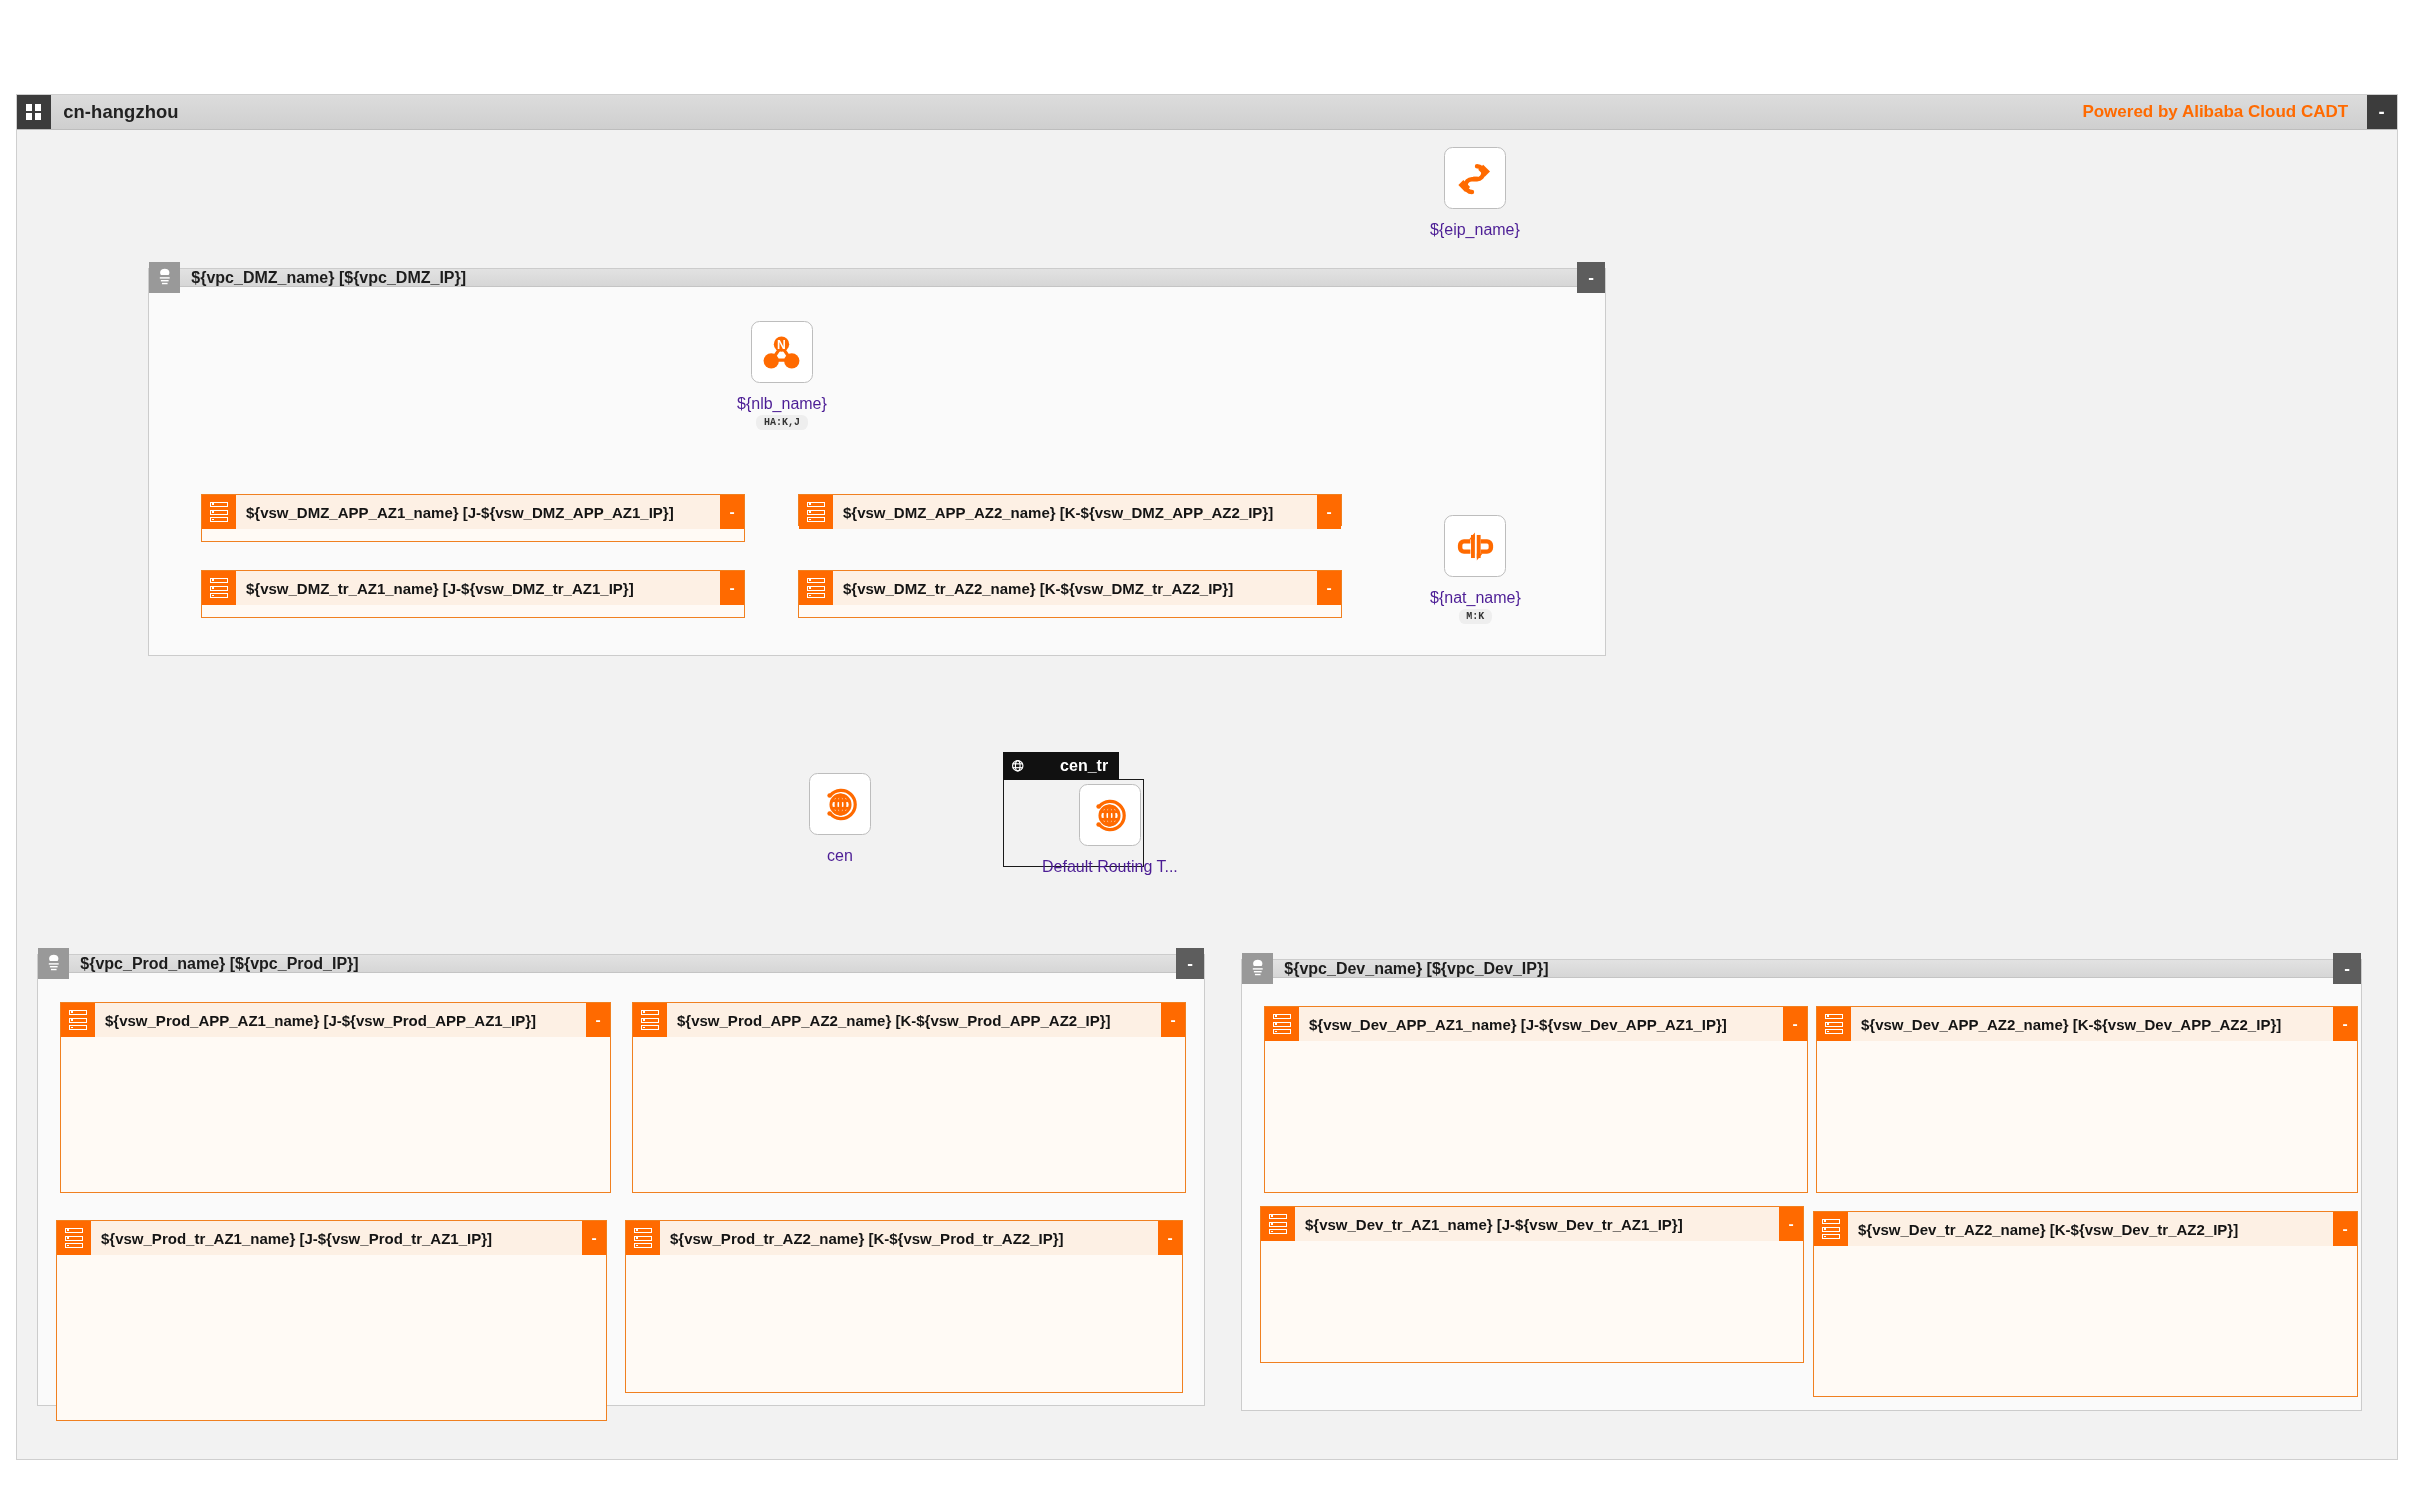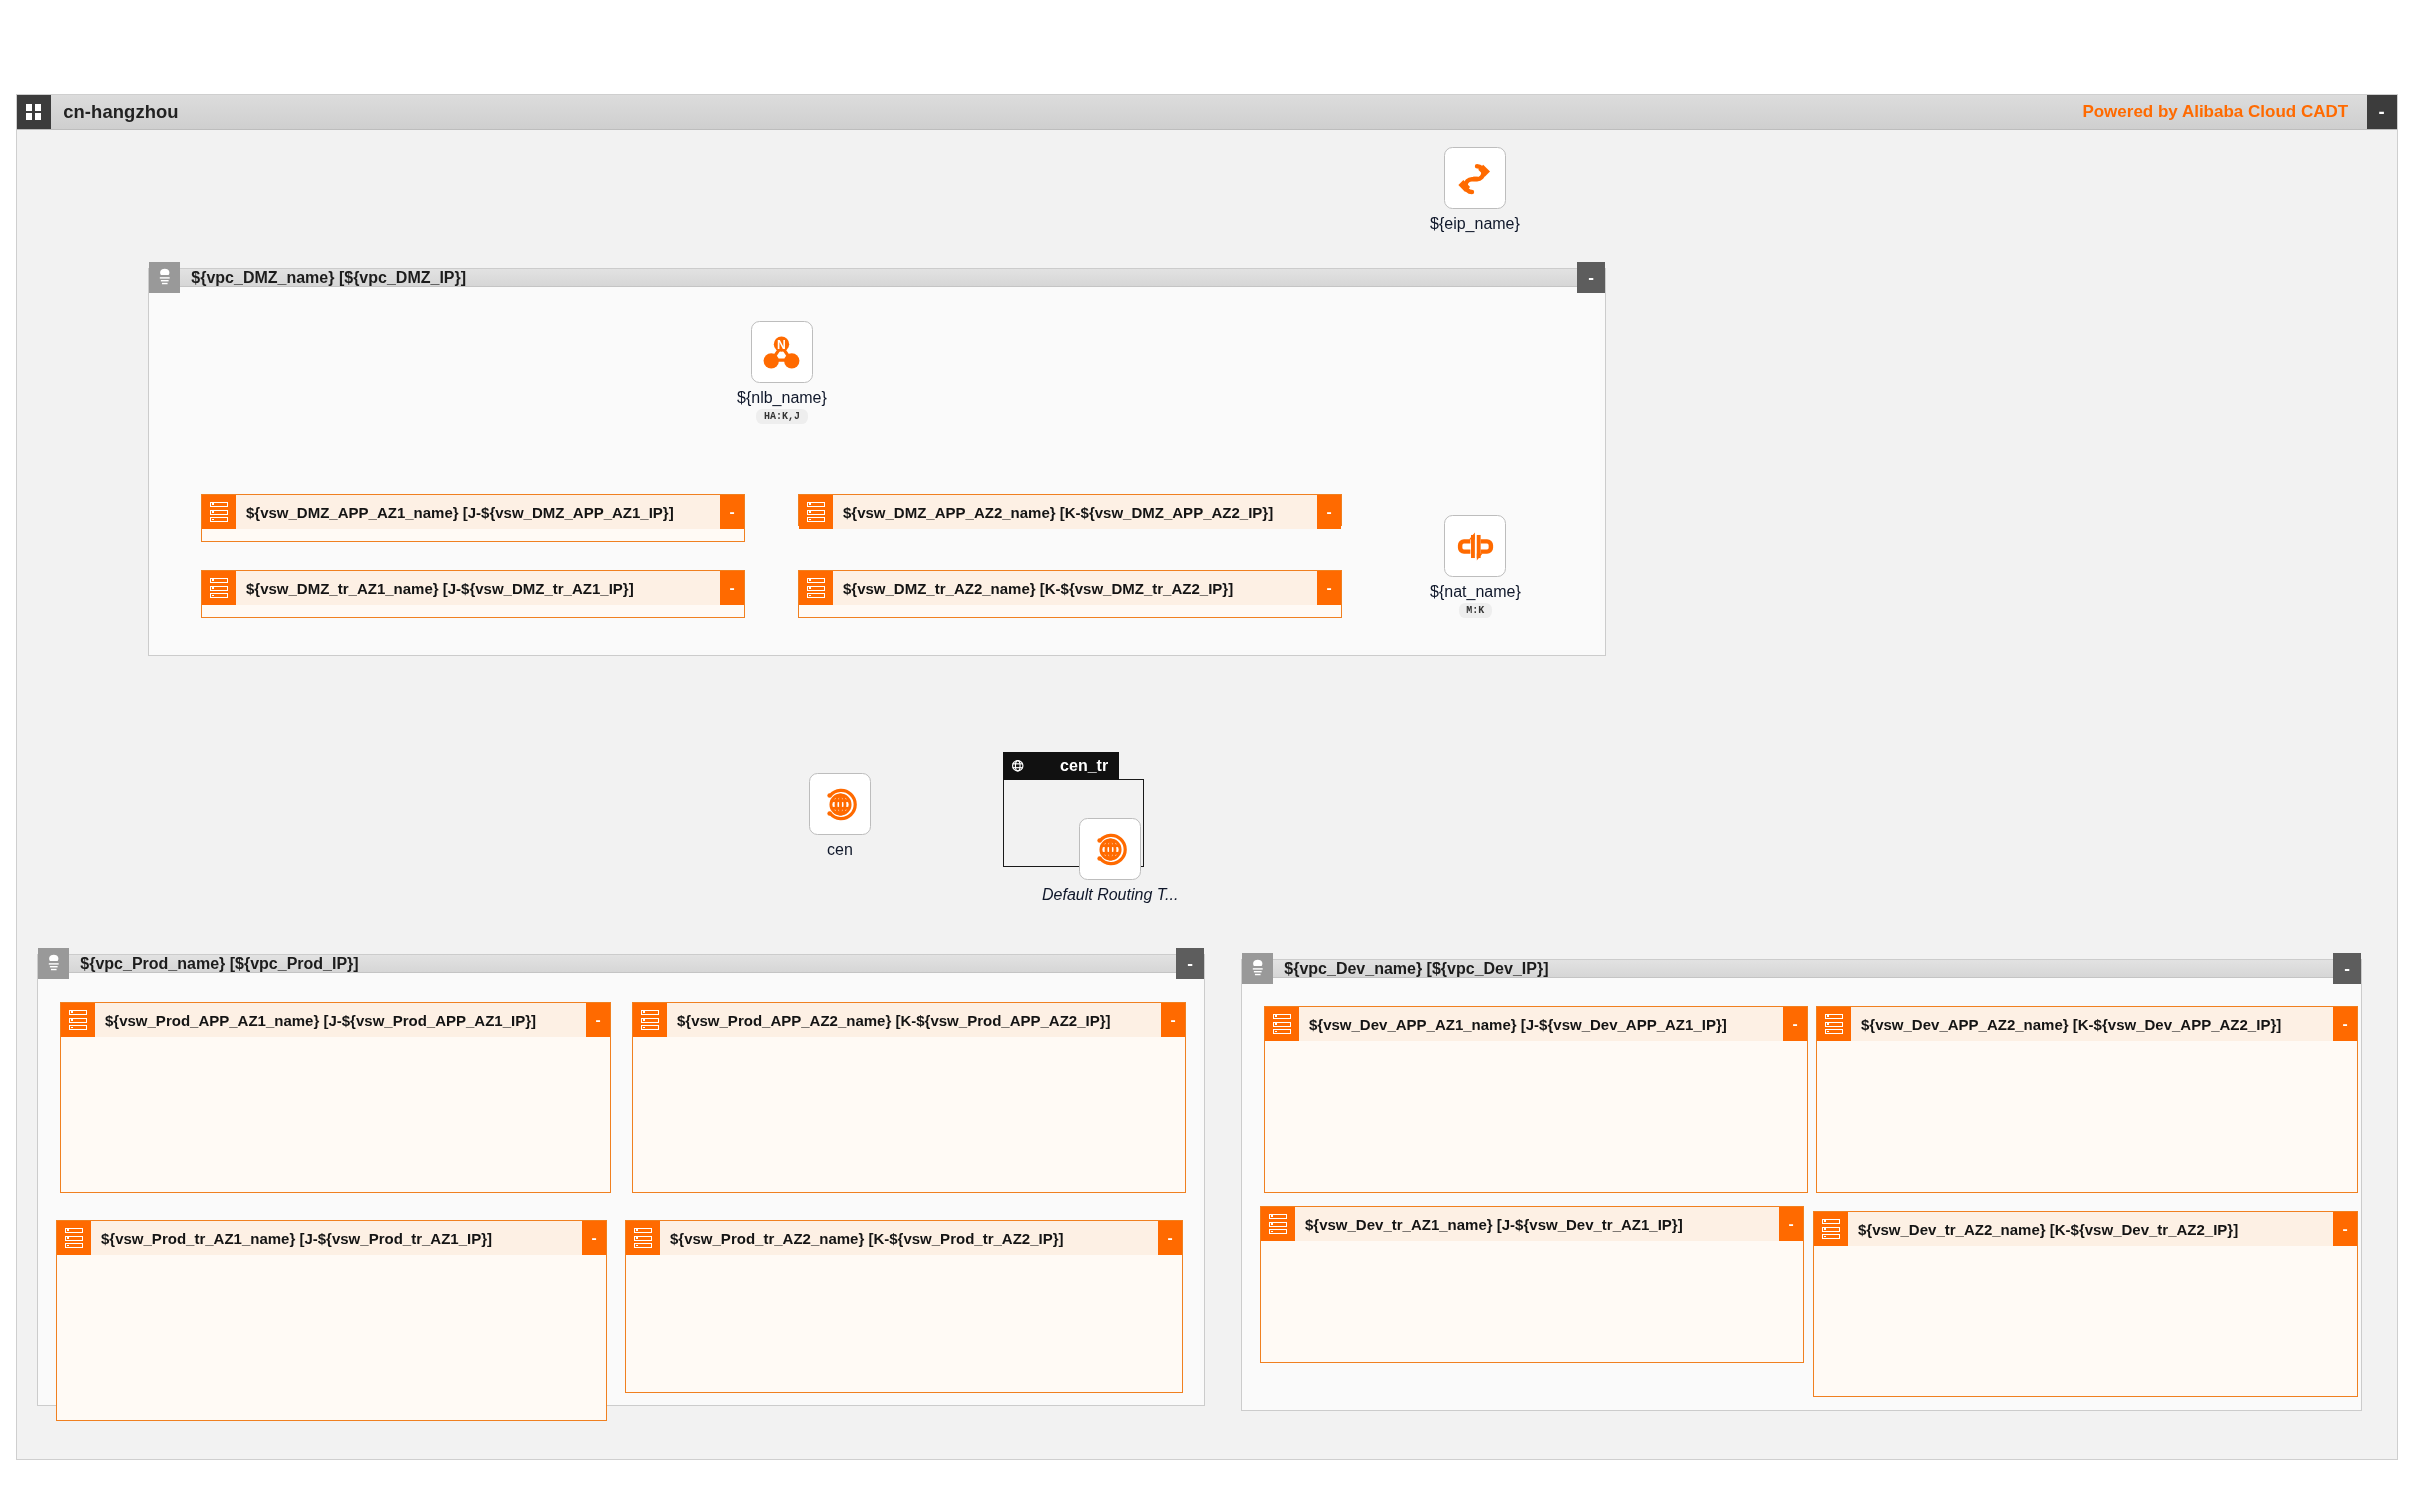--- a/index.html
+++ b/index.html
@@ -44,21 +44,21 @@
     display:flex;align-items:center;justify-content:center;flex:0 0 24px;}
 
   .rack-icon{display:flex;flex-direction:column;gap:2.8px;}
   .rack-icon i{display:block;width:18.4px;height:5px;border:1.1px solid #ffffff;box-sizing:border-box;position:relative;}
   .rack-icon i:after{content:"";position:absolute;left:1.4px;top:0.7px;width:2.1px;height:1.4px;background:#ffffff;}
 
   
   .node{position:absolute;display:flex;flex-direction:column;align-items:center;}
   .node-box{width:62px;height:62px;background:#ffffff;border:1.1px solid #bdbdbd;border-radius:8.5px;
     display:flex;align-items:center;justify-content:center;box-sizing:border-box;}
-  .node-label{margin-top:6px;font-size:16px;color:#0f172a;white-space:nowrap;}
+  .node-label{margin-top:12px;font-size:16px;color:#4c1d95;white-space:nowrap;}
   .node-badge{margin-top:2.1px;background:#eeeeee;border-radius:6.4px;padding:2.1px 7.8px;
     font-size:10px;font-weight:bold;color:#333;font-family:"Liberation Mono",monospace;white-space:nowrap;}
 
   
   .cen-group{position:absolute;border:1.4px solid #1a1a1a;background:transparent;box-sizing:border-box;}
   .cen-group-head{position:absolute;left:-1.4px;top:-28px;height:28px;background:#111111;
     display:flex;align-items:center;padding:0 11.3px 0 7px;box-sizing:border-box;gap:28px;}
   .cen-group-title{color:#ffffff;font-size:16px;font-weight:bold;margin-left:7px;white-space:nowrap;}
   .globe-sm{width:15.5px;height:15.5px;}
 </style>
@@ -255,21 +255,21 @@
           <circle cx="12" cy="12" r="8"></circle>
           <ellipse cx="12" cy="12" rx="3.6" ry="8"></ellipse>
           <line x1="4" y1="9" x2="20" y2="9"></line>
           <line x1="4" y1="15" x2="20" y2="15"></line>
         </g>
       </svg>
       <span class="cen-group-title">cen_tr</span>
     </div>
   </div>
 
-  <div class="node" style="left:1042px;top:818px;font-style:italic;">
+  <div class="node" style="left:1042px;top:784px;">
     <div class="node-box">
       <svg width="41" height="41" viewBox="0 0 64 64">
         <g fill="none" stroke="#ff6a00" stroke-width="5" stroke-linecap="round">
           <path d="M16 18 A22 22 0 1 1 16 46"></path>
         </g>
         <circle cx="15" cy="18" r="3.5" fill="#ff6a00"></circle>
         <circle cx="15" cy="46" r="3.5" fill="#ff6a00"></circle>
         <g fill="none" stroke="#ff6a00" stroke-width="4.5">
           <circle cx="32" cy="32" r="15"></circle>
           <ellipse cx="32" cy="32" rx="7" ry="15"></ellipse>

